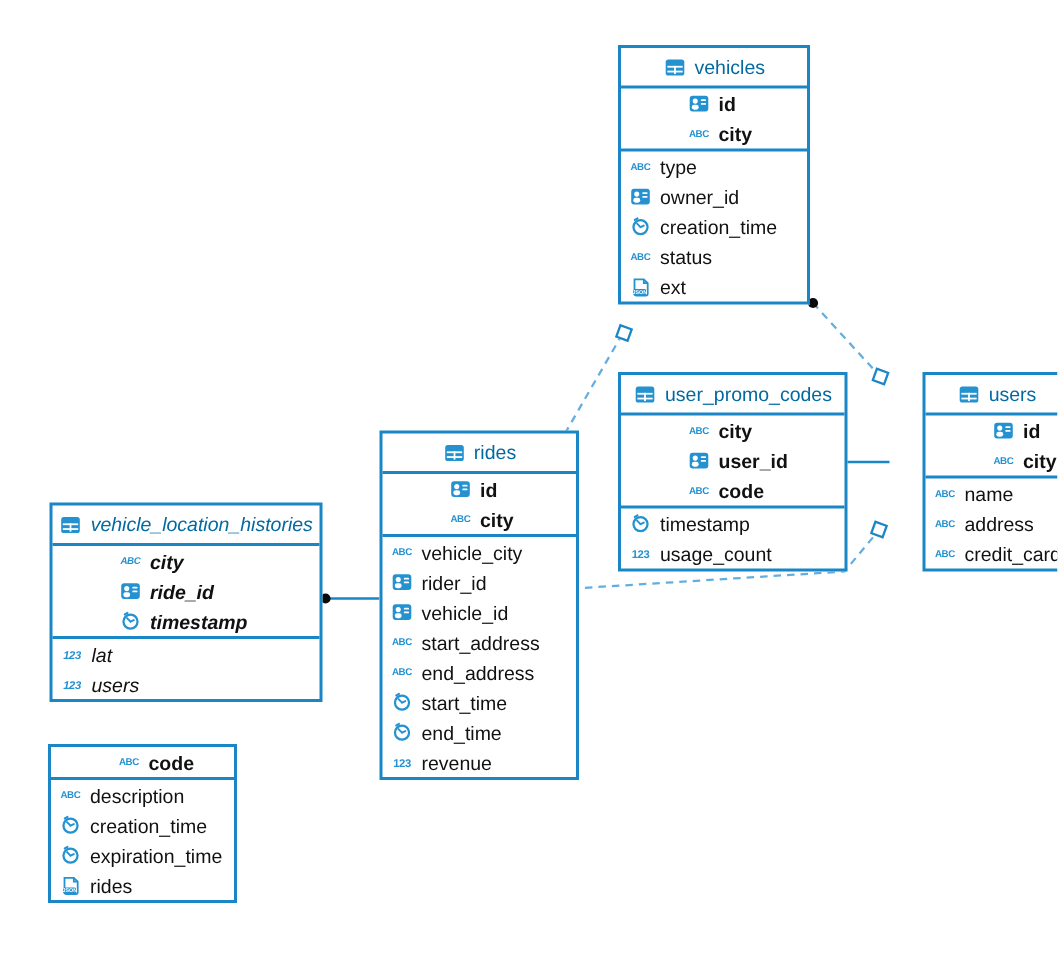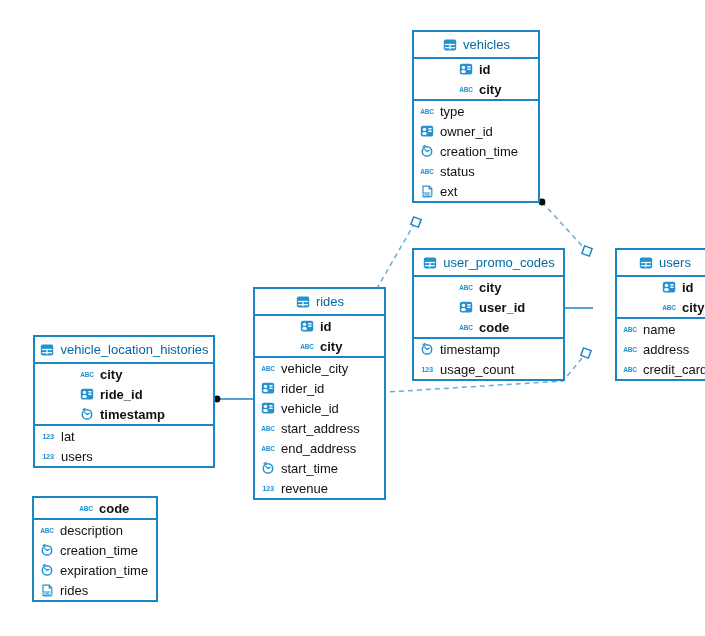--- a/index.html
+++ b/index.html
@@ -326,27 +326,38 @@
               <circle cx="7" cy="7.4" r="4.7" fill="none" stroke="#2492d1" stroke-width="1.5"></circle>
               <line x1="7" y1="7.4" x2="4.7" y2="5.1" stroke="#2492d1" stroke-width="1.3" stroke-linecap="round"></line>
               <line x1="7" y1="7.4" x2="9.2" y2="6.4" stroke="#2492d1" stroke-width="1.3" stroke-linecap="round"></line>
               <line x1="3.2" y1="2.6" x2="5.0" y2="1.6" stroke="#2492d1" stroke-width="1.4" stroke-linecap="round"></line>
             </svg>
           </span>
           <span>start_time</span>
         </div>
         <div class="erd-row">
           <span class="type-badge">
+            <svg width="14" height="14" viewBox="0 0 14 14">
+              <circle cx="7" cy="7.4" r="4.7" fill="none" stroke="#2492d1" stroke-width="1.5"></circle>
+              <line x1="7" y1="7.4" x2="4.7" y2="5.1" stroke="#2492d1" stroke-width="1.3" stroke-linecap="round"></line>
+              <line x1="7" y1="7.4" x2="9.2" y2="6.4" stroke="#2492d1" stroke-width="1.3" stroke-linecap="round"></line>
+              <line x1="3.2" y1="2.6" x2="5.0" y2="1.6" stroke="#2492d1" stroke-width="1.4" stroke-linecap="round"></line>
+            </svg>
+          </span>
+          <span>end_time</span>
+        </div>
+        <div class="erd-row">
+          <span class="type-badge">
             <span class="num-type">123</span>
           </span>
           <span>revenue</span>
         </div>
       </div>
     </div>
-    <div class="erd-table" style="left: 33px; top: 335px; width: 182px;">
+    <div class="erd-table" style="left: 33px; top: 335px; width: 182px; font-style: italic;">
       <div class="erd-header">
         <span class="type-badge">
           <svg width="14" height="14" viewBox="0 0 14 14">
             <rect x="0.8" y="1.6" width="12.4" height="10.8" rx="1.8" fill="#2492d1"></rect>
             <rect x="1.9" y="5.9" width="10.2" height="1.2" fill="#fff"></rect>
             <rect x="1.9" y="9.1" width="10.2" height="1.2" fill="#fff"></rect>
             <rect x="6.4" y="5.9" width="1.2" height="5.5" fill="#fff"></rect>
           </svg>
         </span>
         <span>vehicle_location_histories</span>

